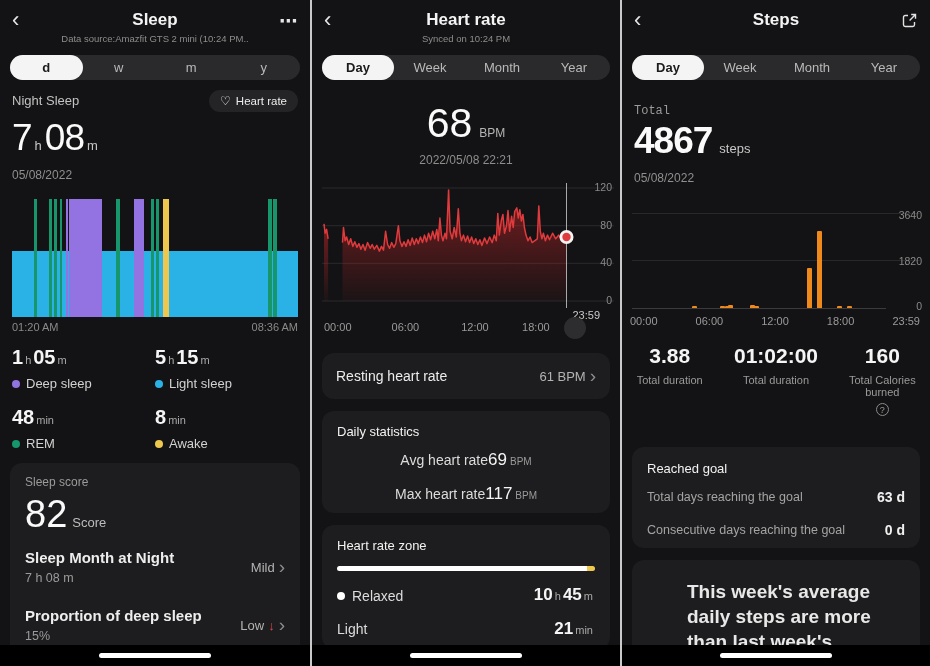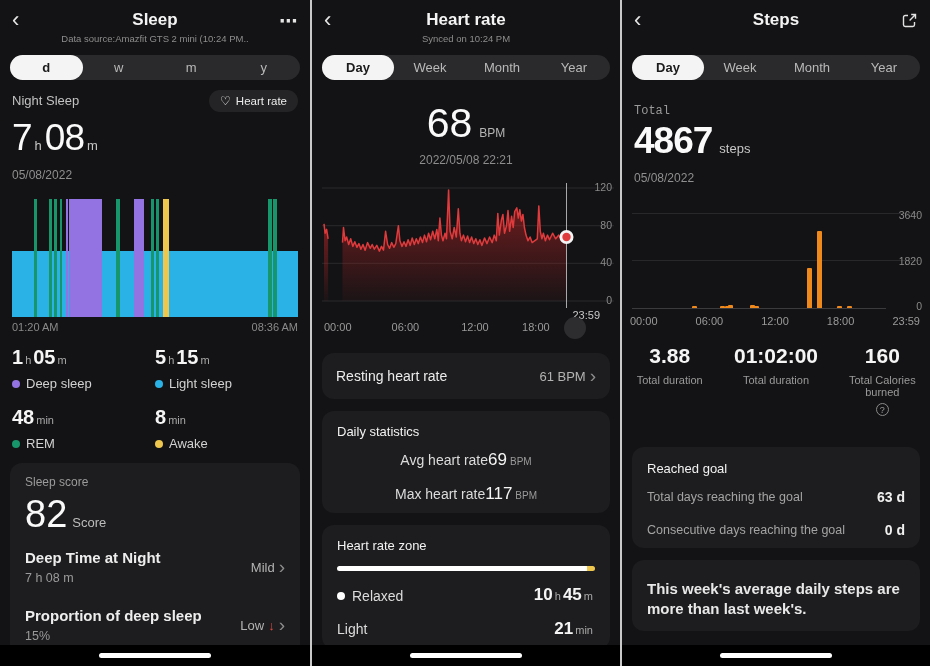--- a/index.html
+++ b/index.html
@@ -96,21 +96,21 @@
   .sum-col { flex:1 1 0; }
   .sum-v { font-size:21px; font-weight:bold; color:#f5f5f5; }
   .sum-l { font-size:11px; color:#9a9a9a; margin-top:6px; }
   .help-c { width:13px; height:13px; border:1px solid #8a8a8a; border-radius:50%; color:#9a9a9a; font-size:9px; line-height:12px; display:inline-block; margin-top:5px; }
   .gcard { padding:14px 15px 6px; margin-top:30px; }
   .grow { display:flex; justify-content:space-between; align-items:center; padding:13px 0 4px; }
   .grow .l { font-size:12.5px; color:#a4a4a4; }
   .grow .r { font-size:14px; font-weight:bold; color:#f0f0f0; }
   .wcard { padding:12px 15px; }
   .w-lbl { font-size:11px; color:#8f8f8f; }
-  .w-txt { font-size:15px; font-weight:bold; color:#e8e8e8; margin-top:7px; line-height:1.32; }
+  .w-txt { font-size:19px; font-weight:bold; color:#e8e8e8; margin-top:7px; line-height:1.32;margin-left:40px; }
 
   .home-strip { position:absolute; bottom:0; left:0; right:0; height:21px; background:#000; display:flex; align-items:center; justify-content:center; }
   .home-bar { width:112px; height:5px; border-radius:3px; background:#fff; }
 </style>
 </head>
 <body>
 
 <div class="app">
 
   <div class="panel">
@@ -207,21 +207,21 @@
       </div>
     </div>
     <div class="card score-card">
       <div class="score-lbl">Sleep score</div>
       <div class="score-line">
         <span class="score-n">82</span>
         <span class="score-u">Score</span>
       </div>
       <div class="srow">
         <div class="srow-l">
-            <div class="t">Deep Time at Night</div>
+            <div class="t">Sleep Month at Night</div>
             <div class="s">7 h 08 m</div>
           </div>
         <div class="srow-r">
             <span>Mild</span>
             <span class="chev">›</span>
           </div>
       </div>
       <div class="srow">
         <div class="srow-l">
             <div class="t">Proportion of deep sleep</div>

